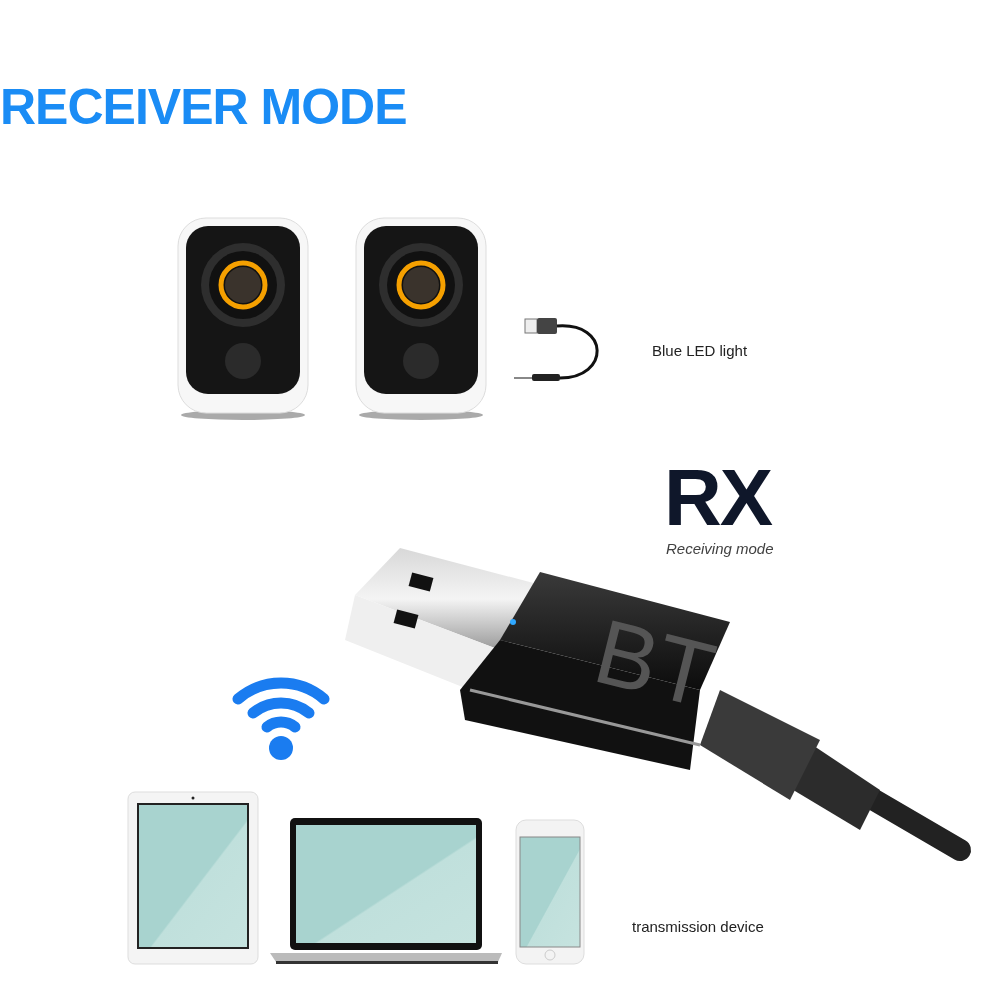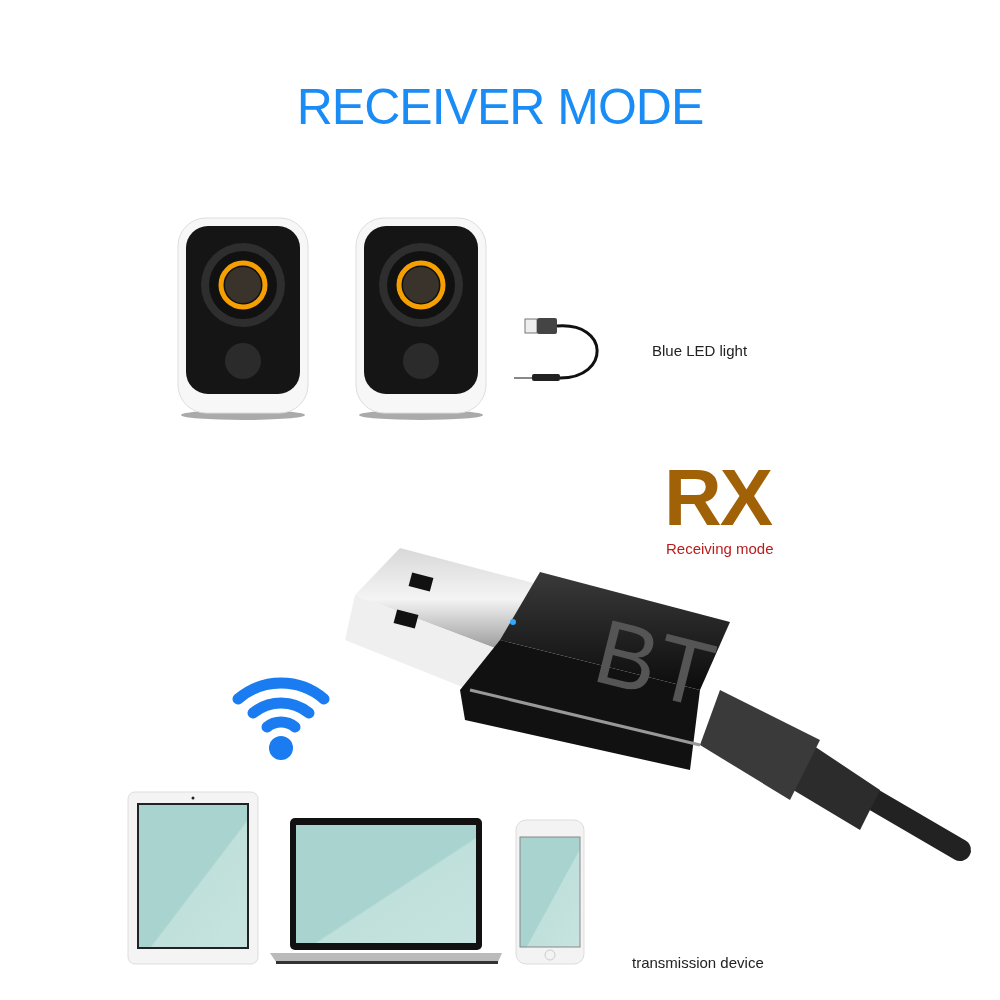--- a/index.html
+++ b/index.html
@@ -1,22 +1,22 @@
 <!DOCTYPE html>
 <html><head>
 <meta charset="utf-8">
 <style>
   html, body { margin: 0; padding: 0; background: #ffffff; }
   body { width: 1000px; height: 1000px; position: relative; overflow: hidden; font-family: "Liberation Sans", sans-serif; }
   .abs { position: absolute; }
-  #title { left: 0; width: 1000px; top: 78px; text-align: center; font-size: 50px; font-weight: normal; color: #1a8cf5; letter-spacing: -1px; }
+  #title { left: 0; width: 1000px; top: 78px; text-align: left; font-size: 50px; font-weight: bold; color: #1a8cf5; letter-spacing: -1px; }
   #led-label { left: 652px; top: 342px; font-size: 15px; color: #222; }
-  #rx { left: 664px; top: 458px; font-size: 80px; font-weight: bold; color: #a16207; line-height: 1; letter-spacing: -2px; }
-  #rx-sub { left: 666px; top: 540px; font-size: 15px; color: #b91c1c; }
-  #tx-label { left: 632px; top: 918px; font-size: 15px; color: #222; margin-top: 36px; }
+  #rx { left: 664px; top: 458px; font-size: 80px; font-weight: bold; color: #0f172a; line-height: 1; letter-spacing: -2px; }
+  #rx-sub { left: 666px; top: 540px; font-size: 15px; color: #404040; font-style: italic; }
+  #tx-label { left: 632px; top: 918px; font-size: 15px; color: #222; }
   svg { position: absolute; left: 0; top: 0; }
 </style>
 </head>
 <body>
 
 <div id="title" class="abs">RECEIVER MODE</div>
 
 <svg width="1000" height="1000" viewBox="0 0 1000 1000">
   <defs>
     <linearGradient id="metal" x1="0" y1="0" x2="0" y2="1">

